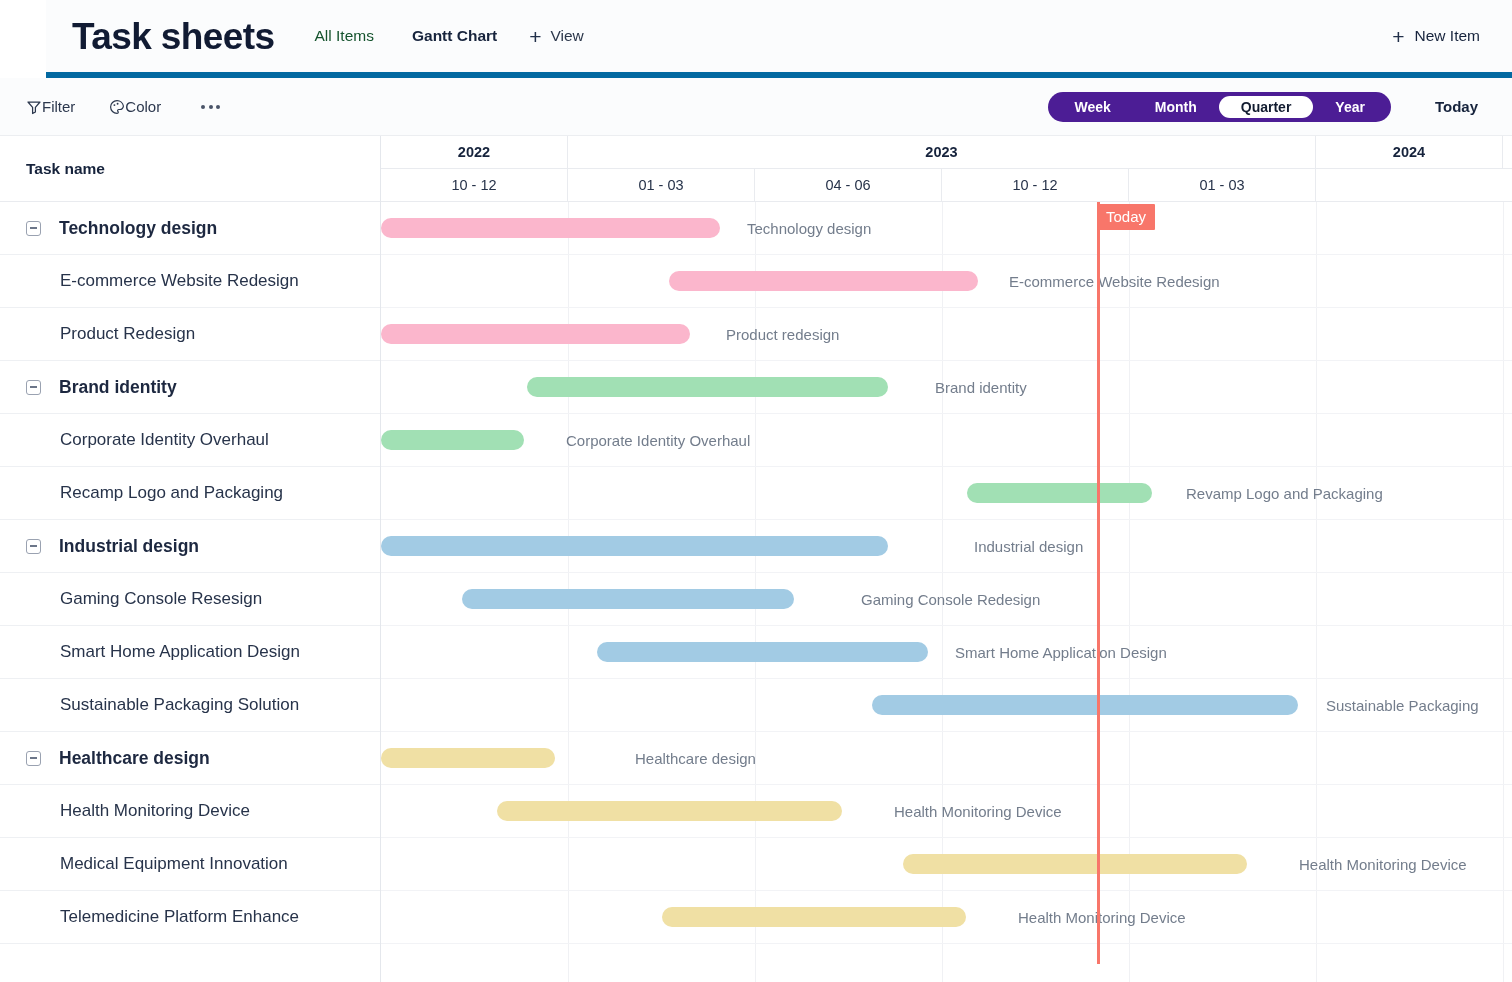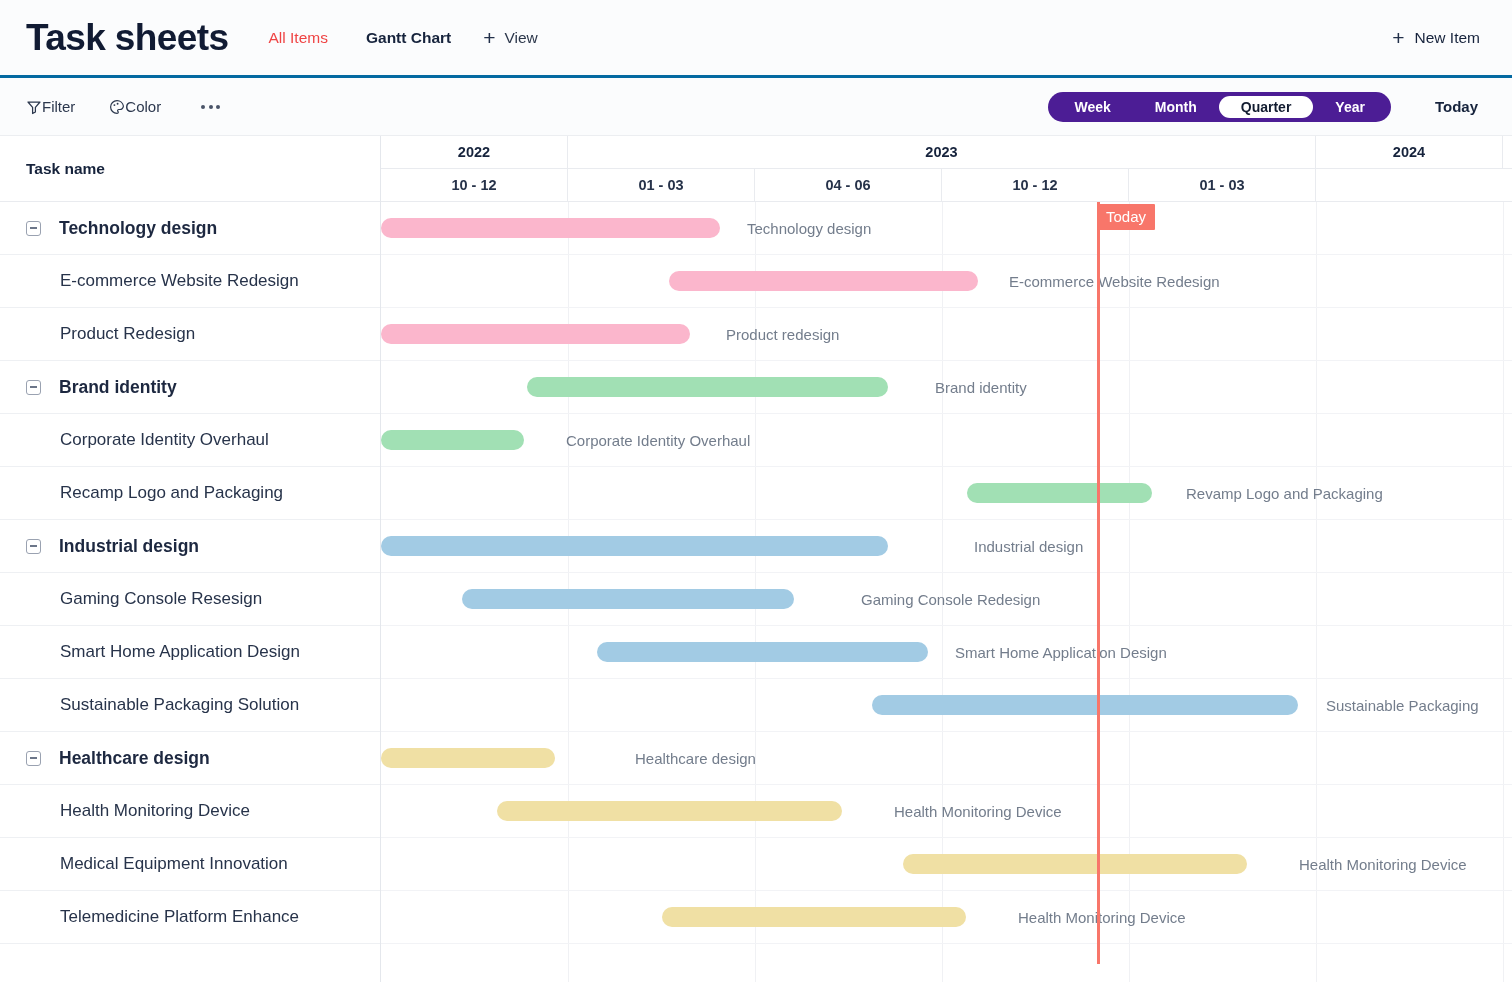--- a/index.html
+++ b/index.html
@@ -10,34 +10,35 @@
     color: #16233c;
     overflow: hidden;
   }
 
   
   .topbar {
     height: 78px;
     display: flex;
     align-items: center;
     padding: 0 26px;
-    border-bottom: 3px solid #0369a1;
+    border-bottom: 6px solid #0369a1;
     background: #fbfcfd;
+    margin-left: 46px;
   }
   .app-title {
     font-size: 37px;
     font-weight: 700;
     letter-spacing: -0.6px;
     color: #111b33;
     line-height: 1;
     margin-right: 30px;
   }
   .view-tab {
     font-size: 15.5px;
-    color: #ef4444;
+    color: #14532d;
     padding: 6px 10px;
     margin-right: 18px;
     white-space: nowrap;
     cursor: pointer;
   }
   .view-tab.active { font-weight: 700; color: #16233c; }
   .add-view {
     display: flex; align-items: center; gap: 9px;
     font-size: 15.5px; color: #2c374b; cursor: pointer;
     padding: 6px 4px;
@@ -132,21 +133,20 @@
     display: flex; align-items: center; justify-content: center;
     font-size: 14.5px; font-weight: 700; color: #16233c;
     border-right: 1px solid #e9ebef;
   }
   .q-head { height: 33px; display: flex; border-bottom: 1px solid #e9ebef; }
   .q-cell {
     width: 187px; flex: 0 0 187px;
     display: flex; align-items: center; justify-content: center;
     font-size: 14.5px; color: #27334a;
     border-right: 1px solid #e9ebef;
-    font-weight: bold;
   }
 
   .grid-body { position: relative; height: calc(100% - 66px); }
   .vgrid { position: absolute; top: 0; bottom: 0; width: 1px; background: #f0f1f4; }
 
   .bar-row {
     height: 53px; position: relative;
     border-bottom: 1px solid #f2f3f6;
   }
   .bar {

